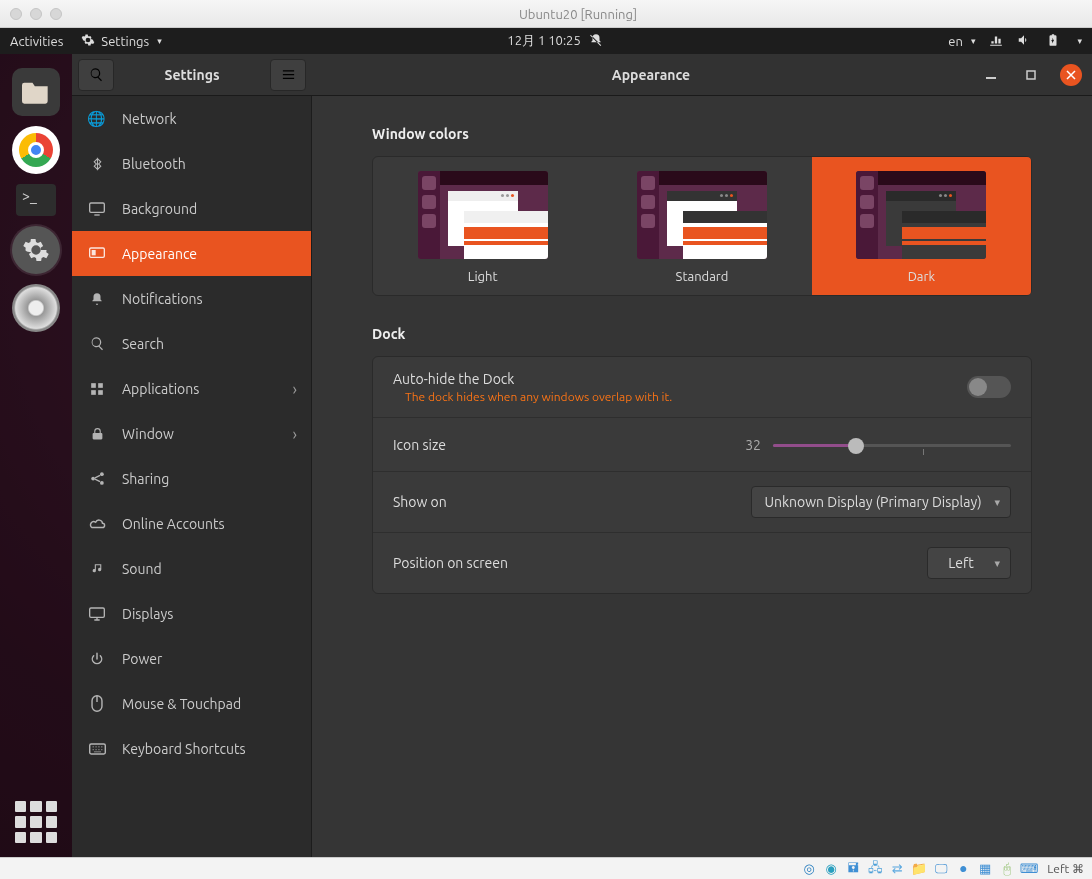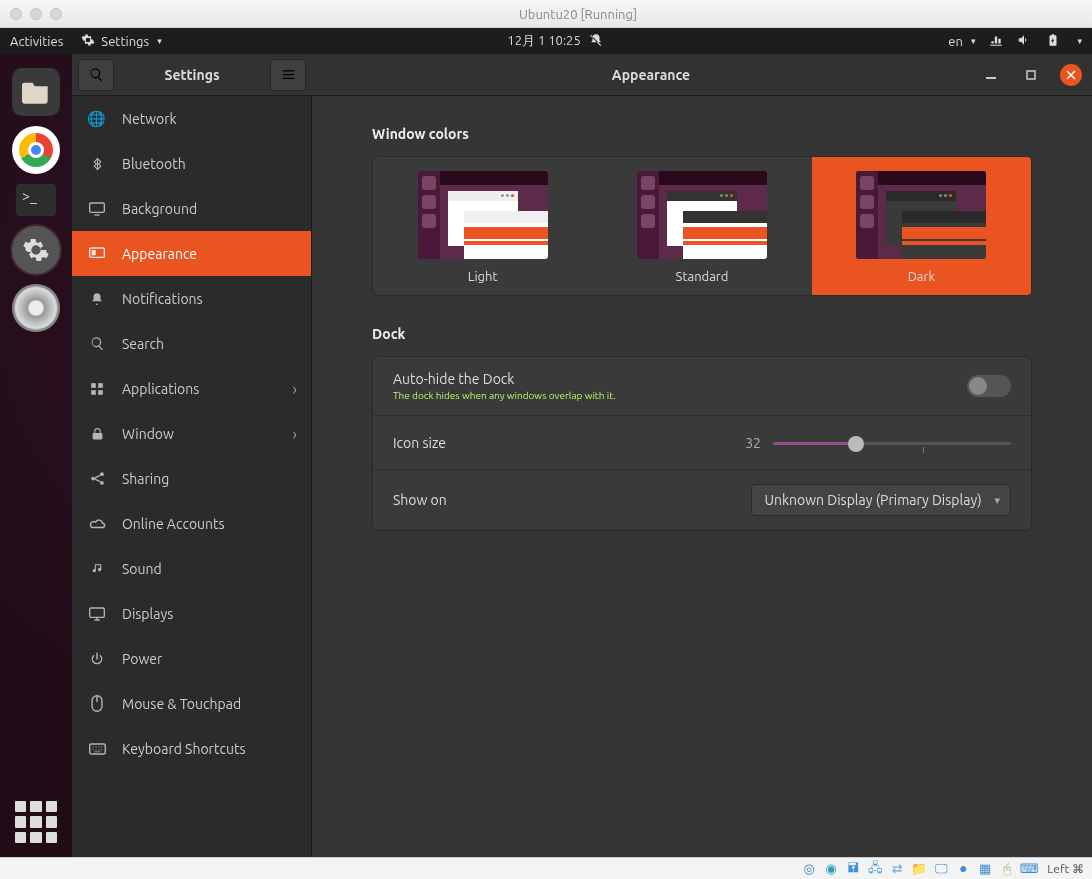--- a/index.html
+++ b/index.html
@@ -80,21 +80,21 @@
 .tp-win1h span{width:3px;height:3px;border-radius:50%;}
 .tp-win2 { left:46px; top:40px; right:0; bottom:0; border-radius:3px 0 0 0;}
 .tp-win2h { height:12px;}
 .tp-accent { position:absolute; left:46px; right:0; top:56px; height:12px; background:#e95420;}
 .tp-accent2{ position:absolute; left:46px; right:0; top:70px; height:4px; background:#e95420;}
 
 .dock-section { margin-top: 30px; }
 .setting-row { display: flex; align-items: center; padding: 14px 20px; border-bottom: 1px solid #2e2e2e; min-height: 54px;}
 .setting-row:last-child { border-bottom: none; }
 .sr-label { flex: 1; font-size: 14px; color: #ddd; }
-.sr-sub { font-size: 10px; color: #bef264; margin-top: 3px; }
+.sr-sub { font-size: 12px; color: #f97316; margin-top: 3px; margin-left: 12px; }
 .toggle { width: 44px; height: 22px; background: #555; border-radius: 12px; position: relative; cursor:pointer;}
 .toggle-knob { width: 18px; height: 18px; background: #888; border-radius: 50%; position: absolute; top: 2px; left: 2px; }
 .slider-wrap { display: flex; align-items: center; gap: 12px; width: 280px;}
 .slider-val { color: #aaa; font-size: 14px; width: 30px; text-align: right;}
 .slider { flex: 1; position: relative; height: 20px; }
 .slider-track { position: absolute; top: 9px; left: 0; right: 0; height: 3px; background: #555; border-radius: 2px;}
 .slider-fill { position: absolute; top: 9px; left: 0; width: 35%; height: 3px; background: #924d8b; border-radius: 2px;}
 .slider-thumb { position: absolute; top: 3px; left: calc(35% - 8px); width: 16px; height: 16px; background: #bbb; border-radius: 50%; cursor:pointer;}
 .slider-tick { position: absolute; top: 14px; left: 63%; width: 1px; height: 6px; background: #777;}
 .select { background: #444; border: 1px solid #2a2a2a; border-radius: 4px; padding: 7px 28px 7px 12px; color: #ddd; font-size: 14px; position: relative; cursor:pointer; min-width: 84px; text-align: center;}
@@ -461,20 +461,24 @@
                     <div class="slider-fill"></div>
                     <div class="slider-thumb"></div>
                     <div class="slider-tick"></div>
                 </div>
               </div>
             </div>
             <div class="setting-row">
               <div class="sr-label">Show on</div>
               <div class="select wide"><span>Unknown Display (Primary Display)</span></div>
             </div>
+            <div class="setting-row">
+              <div class="sr-label">Position on screen</div>
+              <div class="select"><span>Left</span></div>
+            </div>
           </div>
         </div>
       </div>
     </div>
   </div>
 </div>
 
 <div class="host-toolbar">
   <span class="ht-icon" style="color:#2a7fbf;">◎</span>
   <span class="ht-icon" style="color:#2a9fbf;">◉</span>

